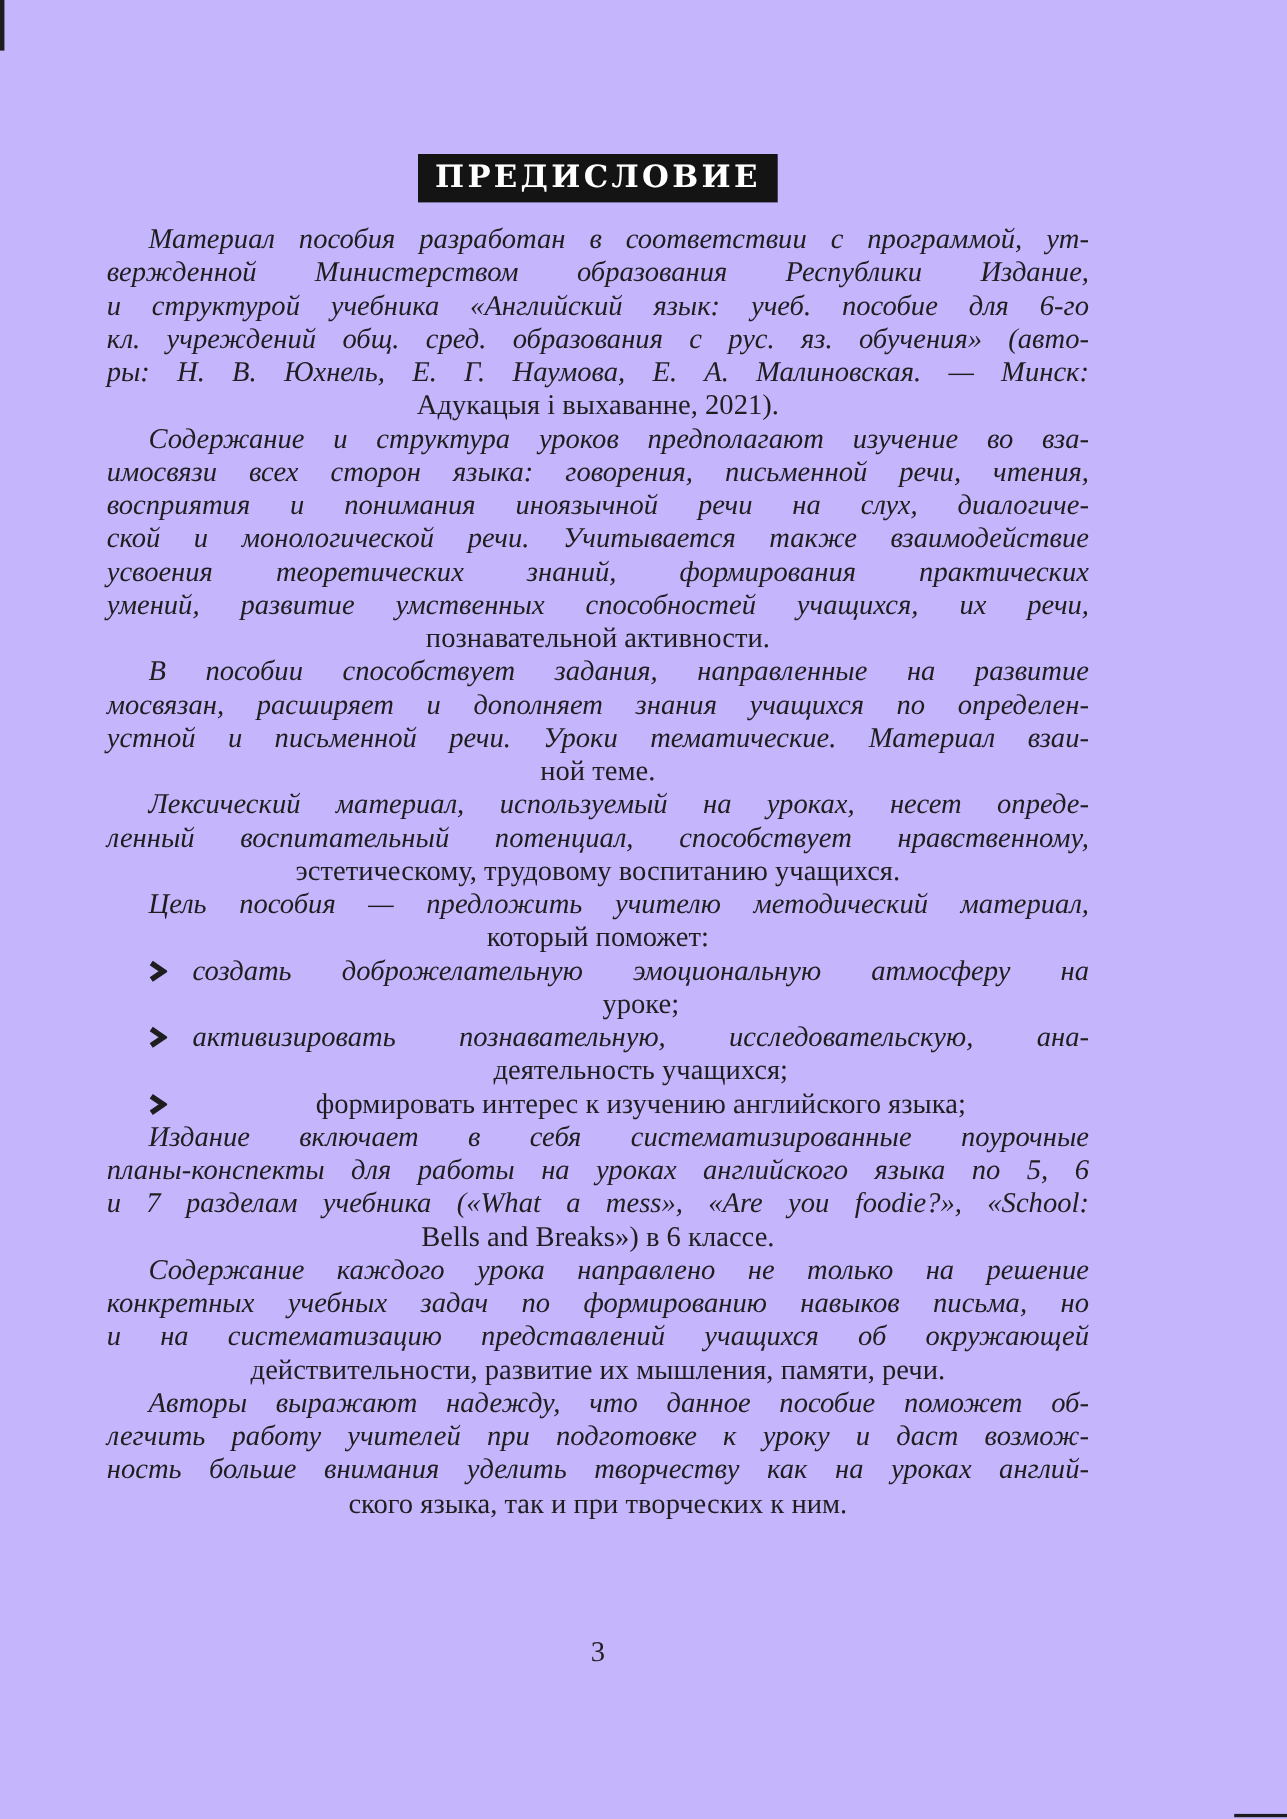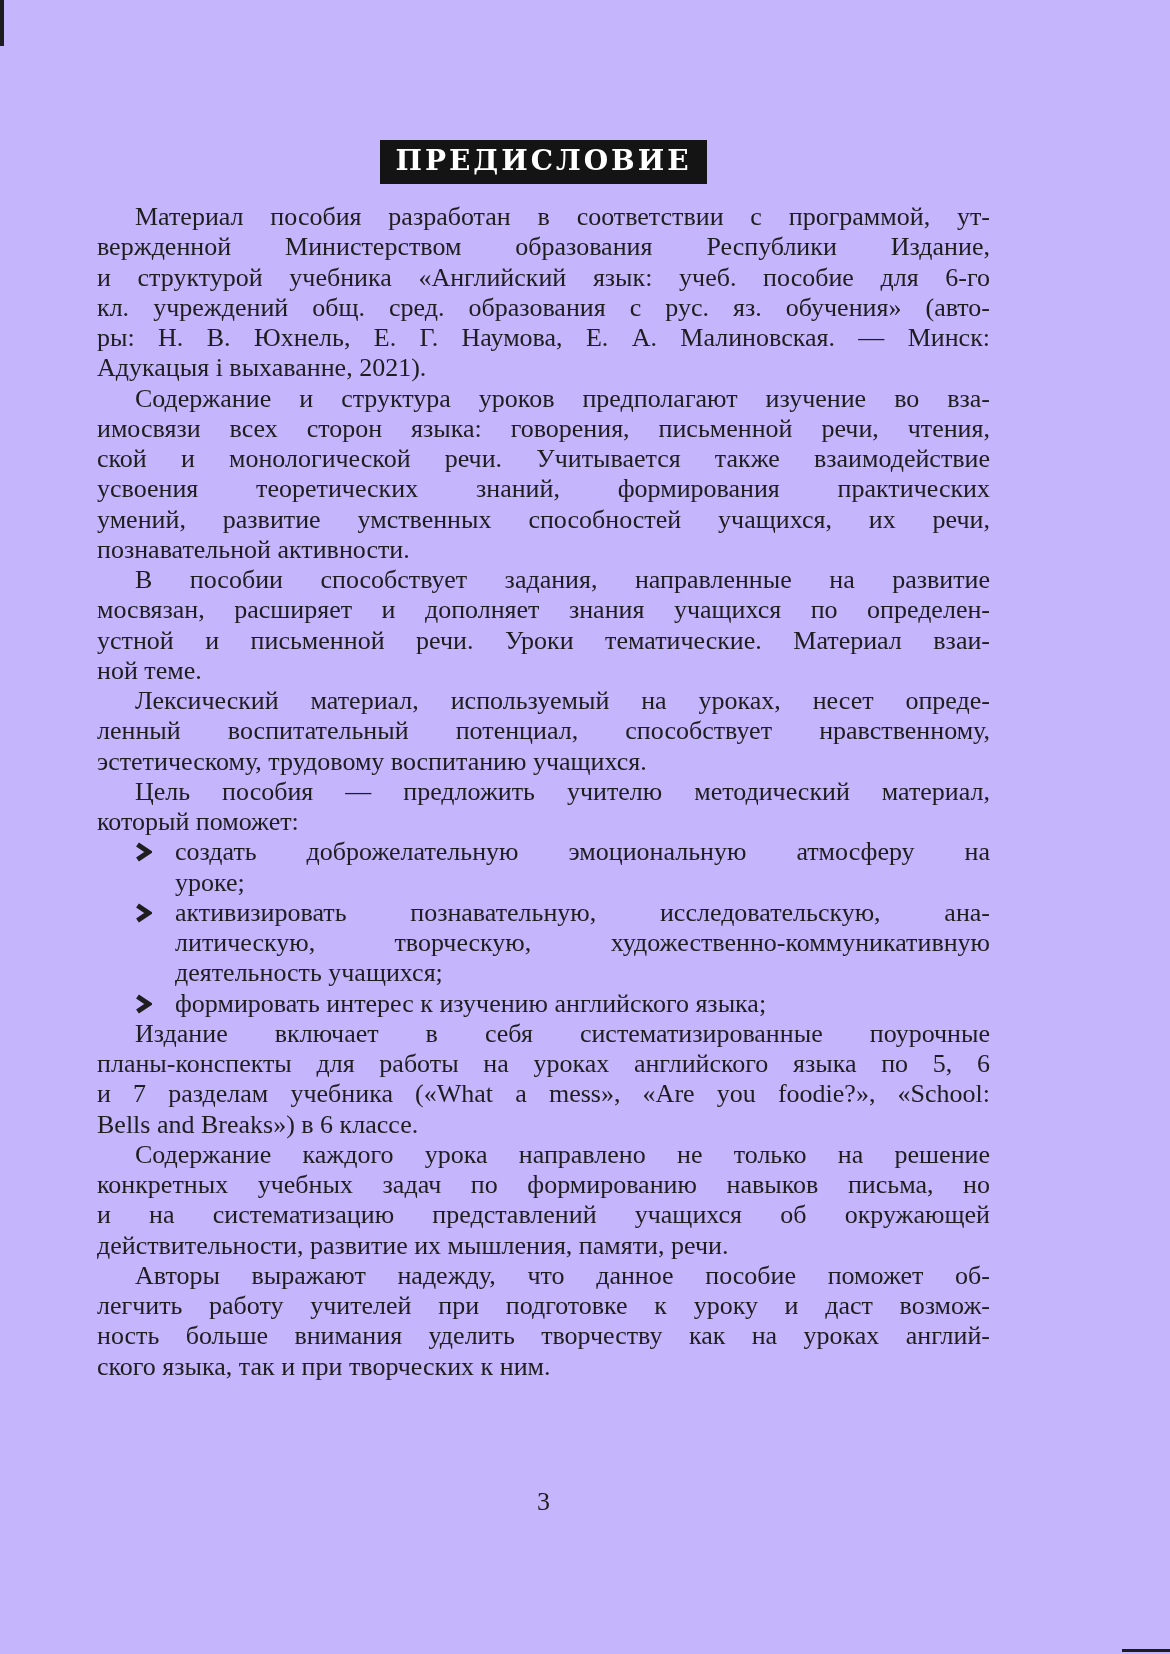--- a/index.html
+++ b/index.html
@@ -36,25 +36,26 @@
     letter-spacing: 3px;
     padding: 7px 15px 9px 15px;
   }
   .body-text {
     position: absolute; left: 97px; top: 202px; width: 893px;
     font-size: 26px;
   }
   .line {
     position: relative;
     line-height: 30.25px;
-    text-align: left;
+    text-align: center;
   }
   .line.just {
     text-align: justify;
     text-align-last: justify;
+    font-style: italic;
   }
   .paragraph .line.first { text-indent: 38px; }
   .bullet .line { padding-left: 78px; }
   .marker {
     position: absolute;
     left: 38px; top: 5px;
     width: 20px; height: 20px;
     text-indent: 0;
   }
   .marker svg { display: block; }
@@ -79,20 +80,21 @@
         <div class="line just first">Материал пособия разработан в соответствии с программой, ут-</div>
         <div class="line just">вержденной Министерством образования Республики Издание,</div>
         <div class="line just">и структурой учебника «Английский язык: учеб. пособие для 6-го</div>
         <div class="line just">кл. учреждений общ. сред. образования с рус. яз. обучения» (авто-</div>
         <div class="line just">ры: Н. В. Юхнель, Е. Г. Наумова, Е. А. Малиновская. — Минск:</div>
         <div class="line">Адукацыя і выхаванне, 2021).</div>
       </div>
       <div class="block paragraph">
         <div class="line just first">Содержание и структура уроков предполагают изучение во вза-</div>
         <div class="line just">имосвязи всех сторон языка: говорения, письменной речи, чтения,</div>
+        <div class="line just">восприятия и понимания иноязычной речи на слух, диалогиче-</div>
         <div class="line just">ской и монологической речи. Учитывается также взаимодействие</div>
         <div class="line just">усвоения теоретических знаний, формирования практических</div>
         <div class="line just">умений, развитие умственных способностей учащихся, их речи,</div>
         <div class="line">познавательной активности.</div>
       </div>
       <div class="block paragraph">
         <div class="line just first">В пособии способствует задания, направленные на развитие</div>
         <div class="line just">мосвязан, расширяет и дополняет знания учащихся по определен-</div>
         <div class="line just">устной и письменной речи. Уроки тематические. Материал взаи-</div>
         <div class="line">ной теме.</div>
@@ -113,21 +115,20 @@
             </svg>
           </span>создать доброжелательную эмоциональную атмосферу на</div>
         <div class="line">уроке;</div>
       </div>
       <div class="block bullet">
         <div class="line just first"><span class="marker">
             <svg width="17" height="20" viewBox="0 0 17 20">
               <path d="M2.5 2.5 L13.5 10 L2.5 17.5" stroke="#1e1e1e" stroke-width="5" fill="none"></path>
             </svg>
           </span>активизировать познавательную, исследовательскую, ана-</div>
-        <div class="line just">литическую, творческую, художественно-коммуникативную</div>
         <div class="line">деятельность учащихся;</div>
       </div>
       <div class="block bullet">
         <div class="line first"><span class="marker">
             <svg width="17" height="20" viewBox="0 0 17 20">
               <path d="M2.5 2.5 L13.5 10 L2.5 17.5" stroke="#1e1e1e" stroke-width="5" fill="none"></path>
             </svg>
           </span>формировать интерес к изучению английского языка;</div>
       </div>
       <div class="block paragraph">

